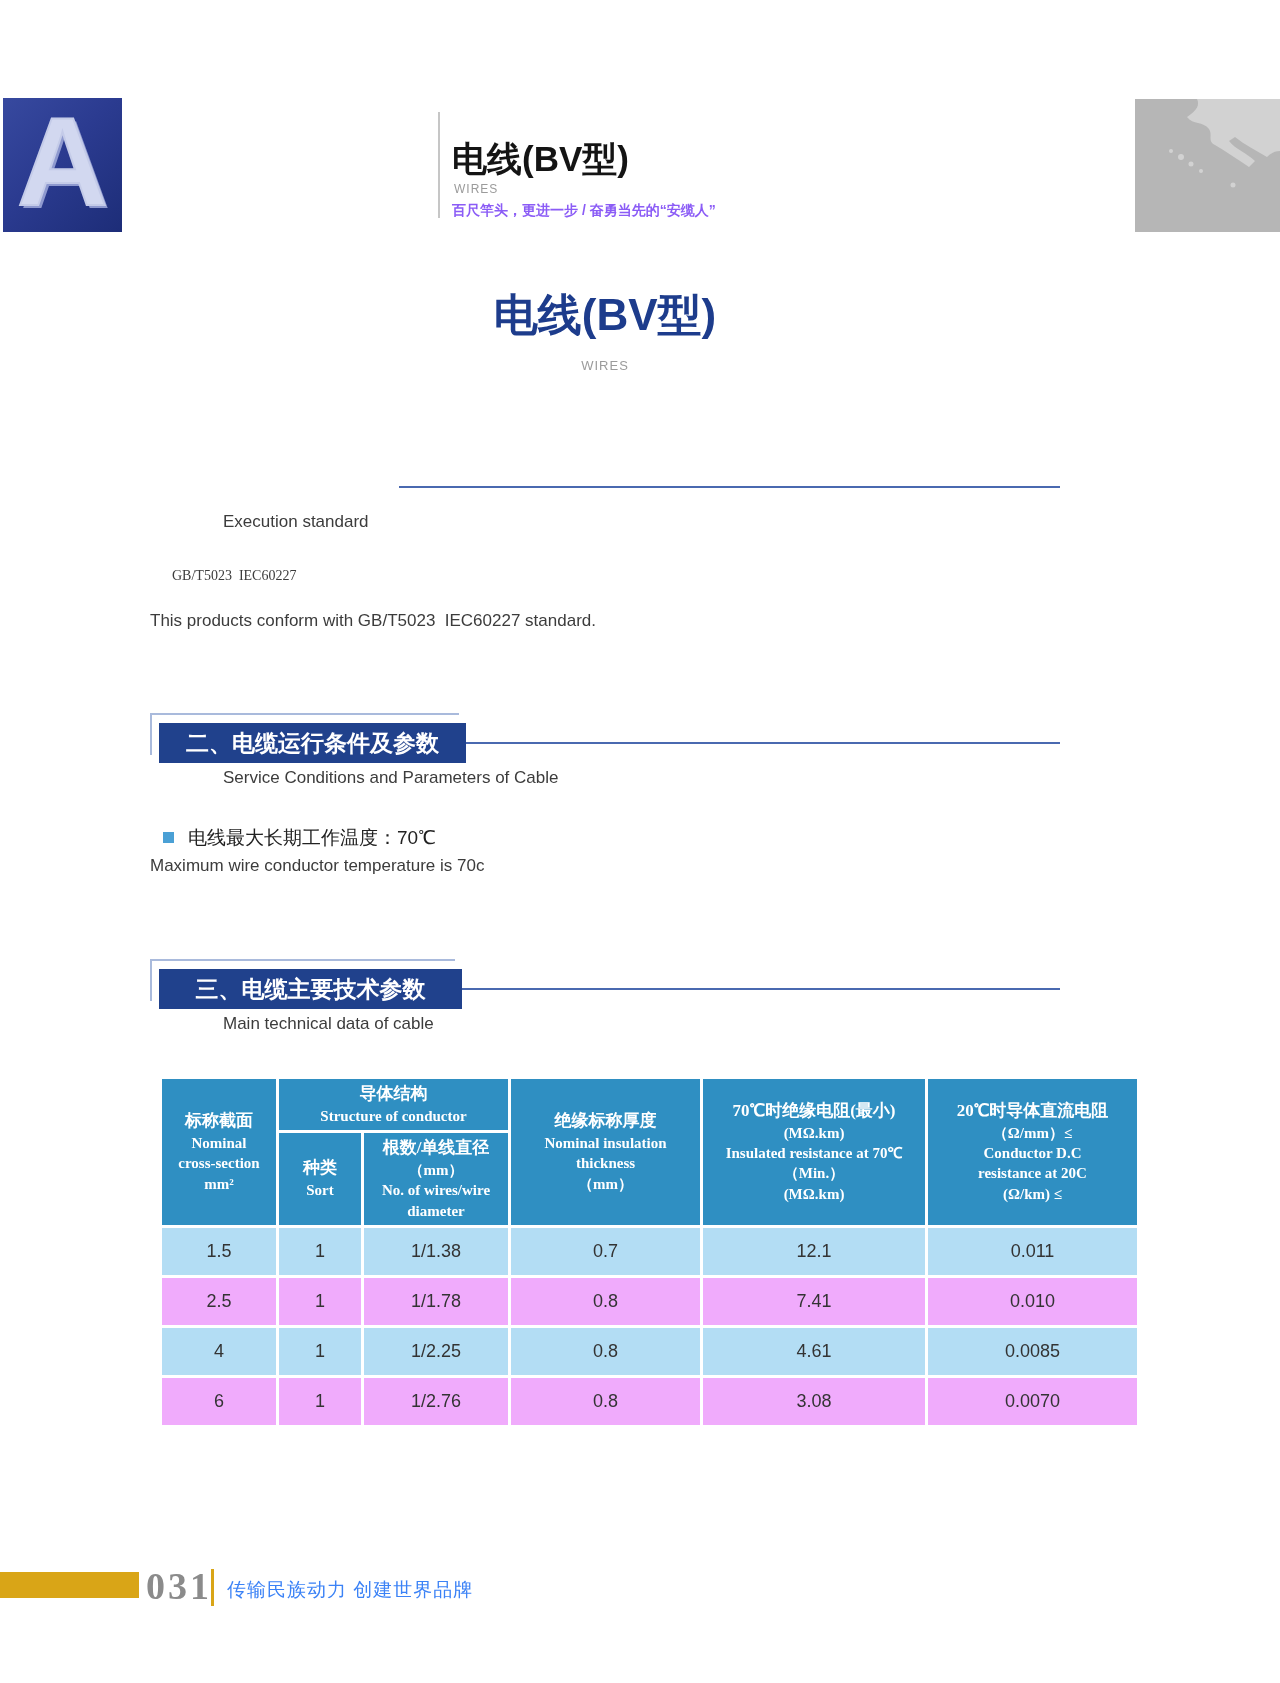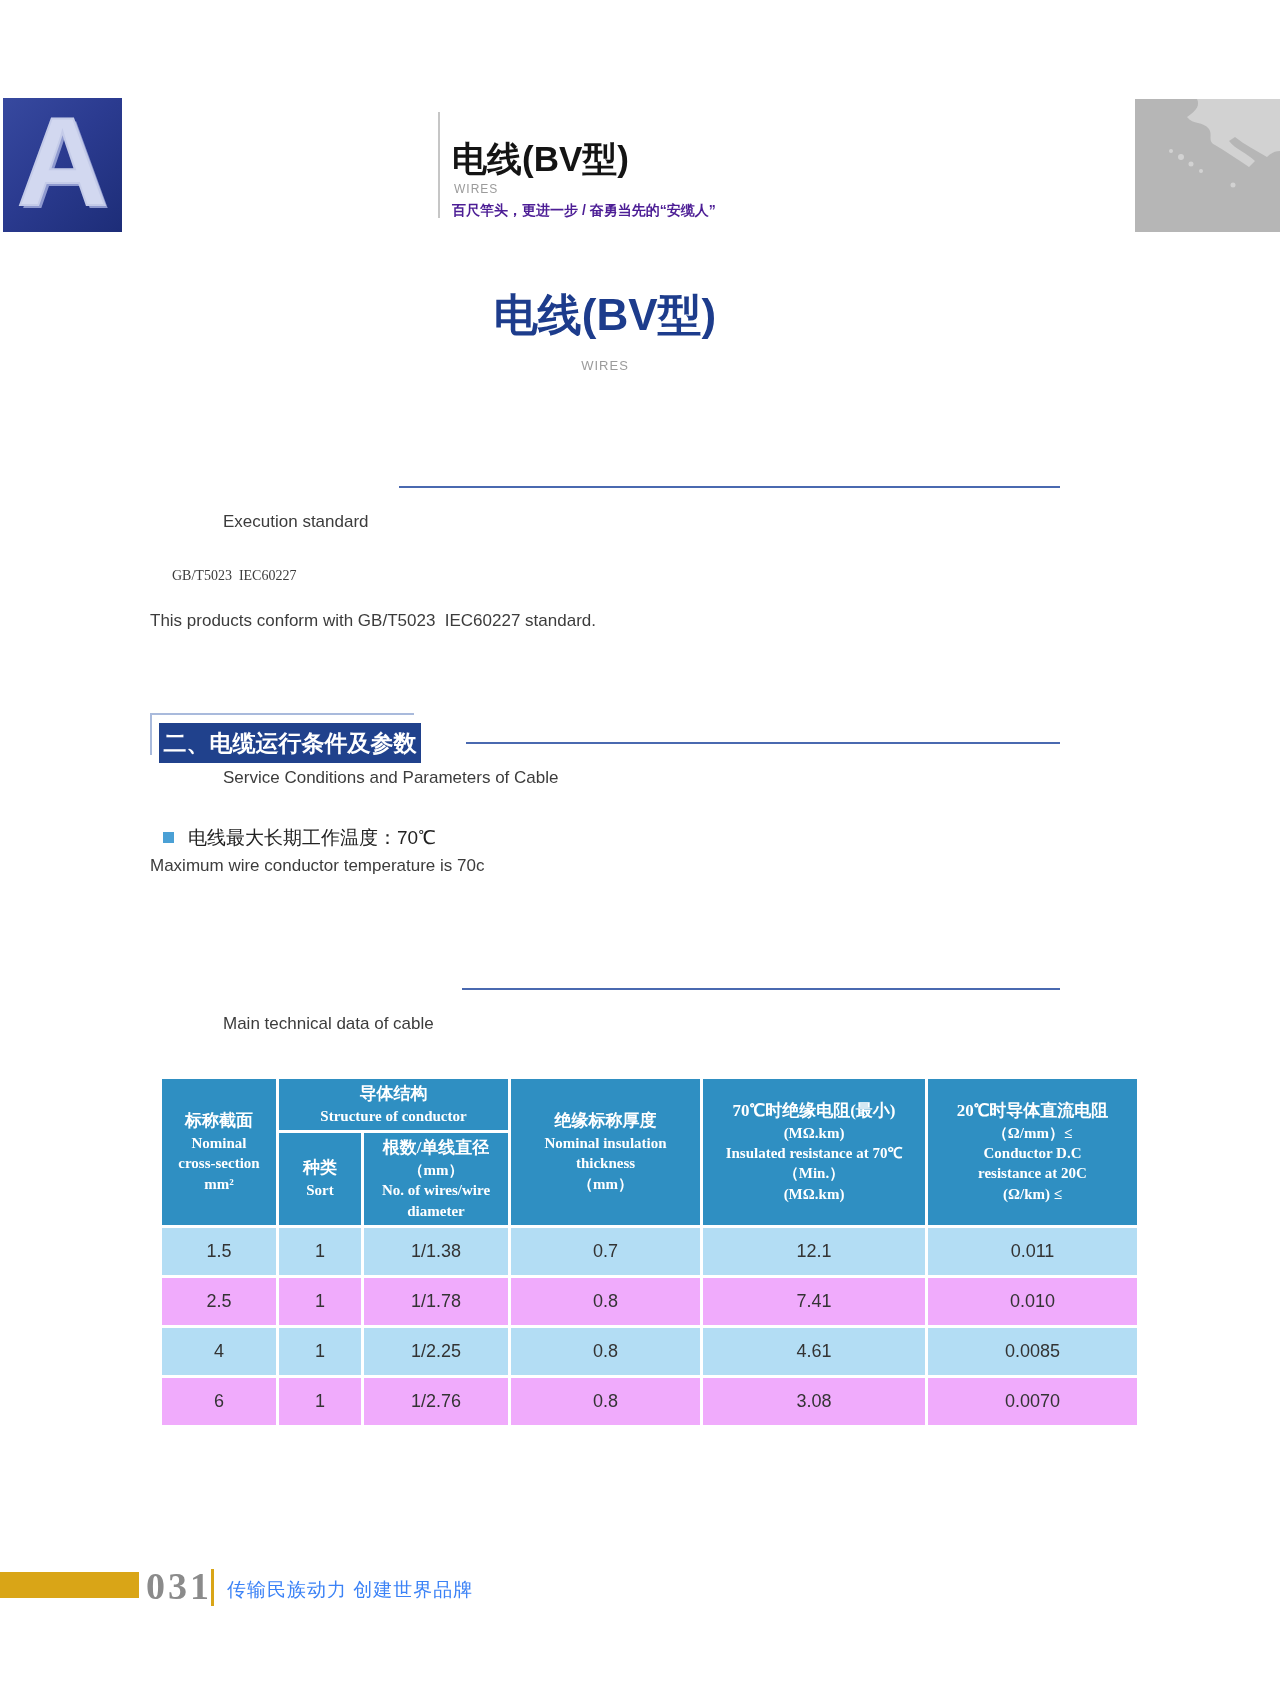--- a/index.html
+++ b/index.html
@@ -11,21 +11,21 @@
   .logo-square { position:absolute; left:3px; top:98px; width:119px; height:134px;
     background:linear-gradient(135deg,#37499f 0%, #2b3b90 45%, #1d2d78 100%);
     display:flex; align-items:center; justify-content:center; overflow:hidden; }
   .logo-square .a { font-size:126px; font-weight:bold; line-height:1; color:#d2d8f0;
     -webkit-text-stroke:2px #c4cbe8; text-shadow:3px 3px 0 #8e99cf; margin-top:-6px; }
   .logo-nlan { position:absolute; left:124px; top:126px; font-size:99px; line-height:1;
     font-weight:bold; color:#b4b4b4; -webkit-text-stroke:3px #b4b4b4; letter-spacing:1px; }
   .hdr-divider { position:absolute; left:438px; top:112px; width:2px; height:106px; background:#c6c6c6; }
   .hdr-title { position:absolute; left:452px; top:136px; font-size:35px; font-weight:bold; color:#141414; }
   .hdr-sub { position:absolute; left:454px; top:182px; font-size:12px; color:#9b9b9b; letter-spacing:1px; }
-  .hdr-tagline { position:absolute; left:452px; top:202px; font-size:14px; font-weight:bold; color:#4c1d95; }
+  .hdr-tagline { position:absolute; left:452px; top:202px; font-size:14px; font-weight:bold; color:#8b5cf6; }
   .map-box { position:absolute; left:1135px; top:99px; width:145px; height:133px; background:#b6b6b6; }
 
   
   .main-title { position:absolute; left:150px; top:286px; width:910px; text-align:center;
     font-size:44px; font-weight:bold; color:#1d3c8c; }
   .main-sub { position:absolute; left:150px; top:358px; width:910px; text-align:center;
     font-size:13px; color:#9b9b9b; letter-spacing:1px; }
 
   
   .sec-box { position:absolute; height:40px; background:#20418c; color:#ffffff;
@@ -85,27 +85,28 @@
   </div>
 
   <div class="main-title">电线(BV型)</div>
   <div class="main-sub">WIRES</div>
 
   <div class="sec-rule" style="left:399px; top:486px; width:661px;"></div>
   <div class="sec-en" style="left:223px; top:512px;">Execution standard</div>
   <div class="std-line" style="left:172px; top:568px;">GB/T5023  IEC60227</div>
   <div class="body-text" style="left:150px; top:611px;">This products conform with GB/T5023  IEC60227 standard.</div>
 
-  <div class="sec-box" style="left:159px; top:723px; width:262px;">二、电缆运行条件及参数</div>
+  <div class="sec-box" style="left:159px; top:723px; width:307px;">二、电缆运行条件及参数</div>
   <div class="sec-rule" style="left:466px; top:742px; width:594px;"></div>
   <div class="sec-en" style="left:223px; top:768px;">Service Conditions and Parameters of Cable</div>
   <div class="bullet-sq"></div>
   <div class="bullet-cn">电线最大长期工作温度：70℃</div>
   <div class="body-text" style="left:150px; top:856px;">Maximum wire conductor temperature is 70c</div>
 
+  <div class="sec-box" style="left:159px; top:969px; width:303px;">三、电缆主要技术参数</div>
   <div class="sec-rule" style="left:462px; top:988px; width:598px;"></div>
   <div class="sec-en" style="left:223px; top:1014px;">Main technical data of cable</div>
 
   <table class="tech-table">
     <colgroup>
       <col style="width:117px">
         <col style="width:85px">
         <col style="width:147px">
       <col style="width:192px">
         <col style="width:225px">

